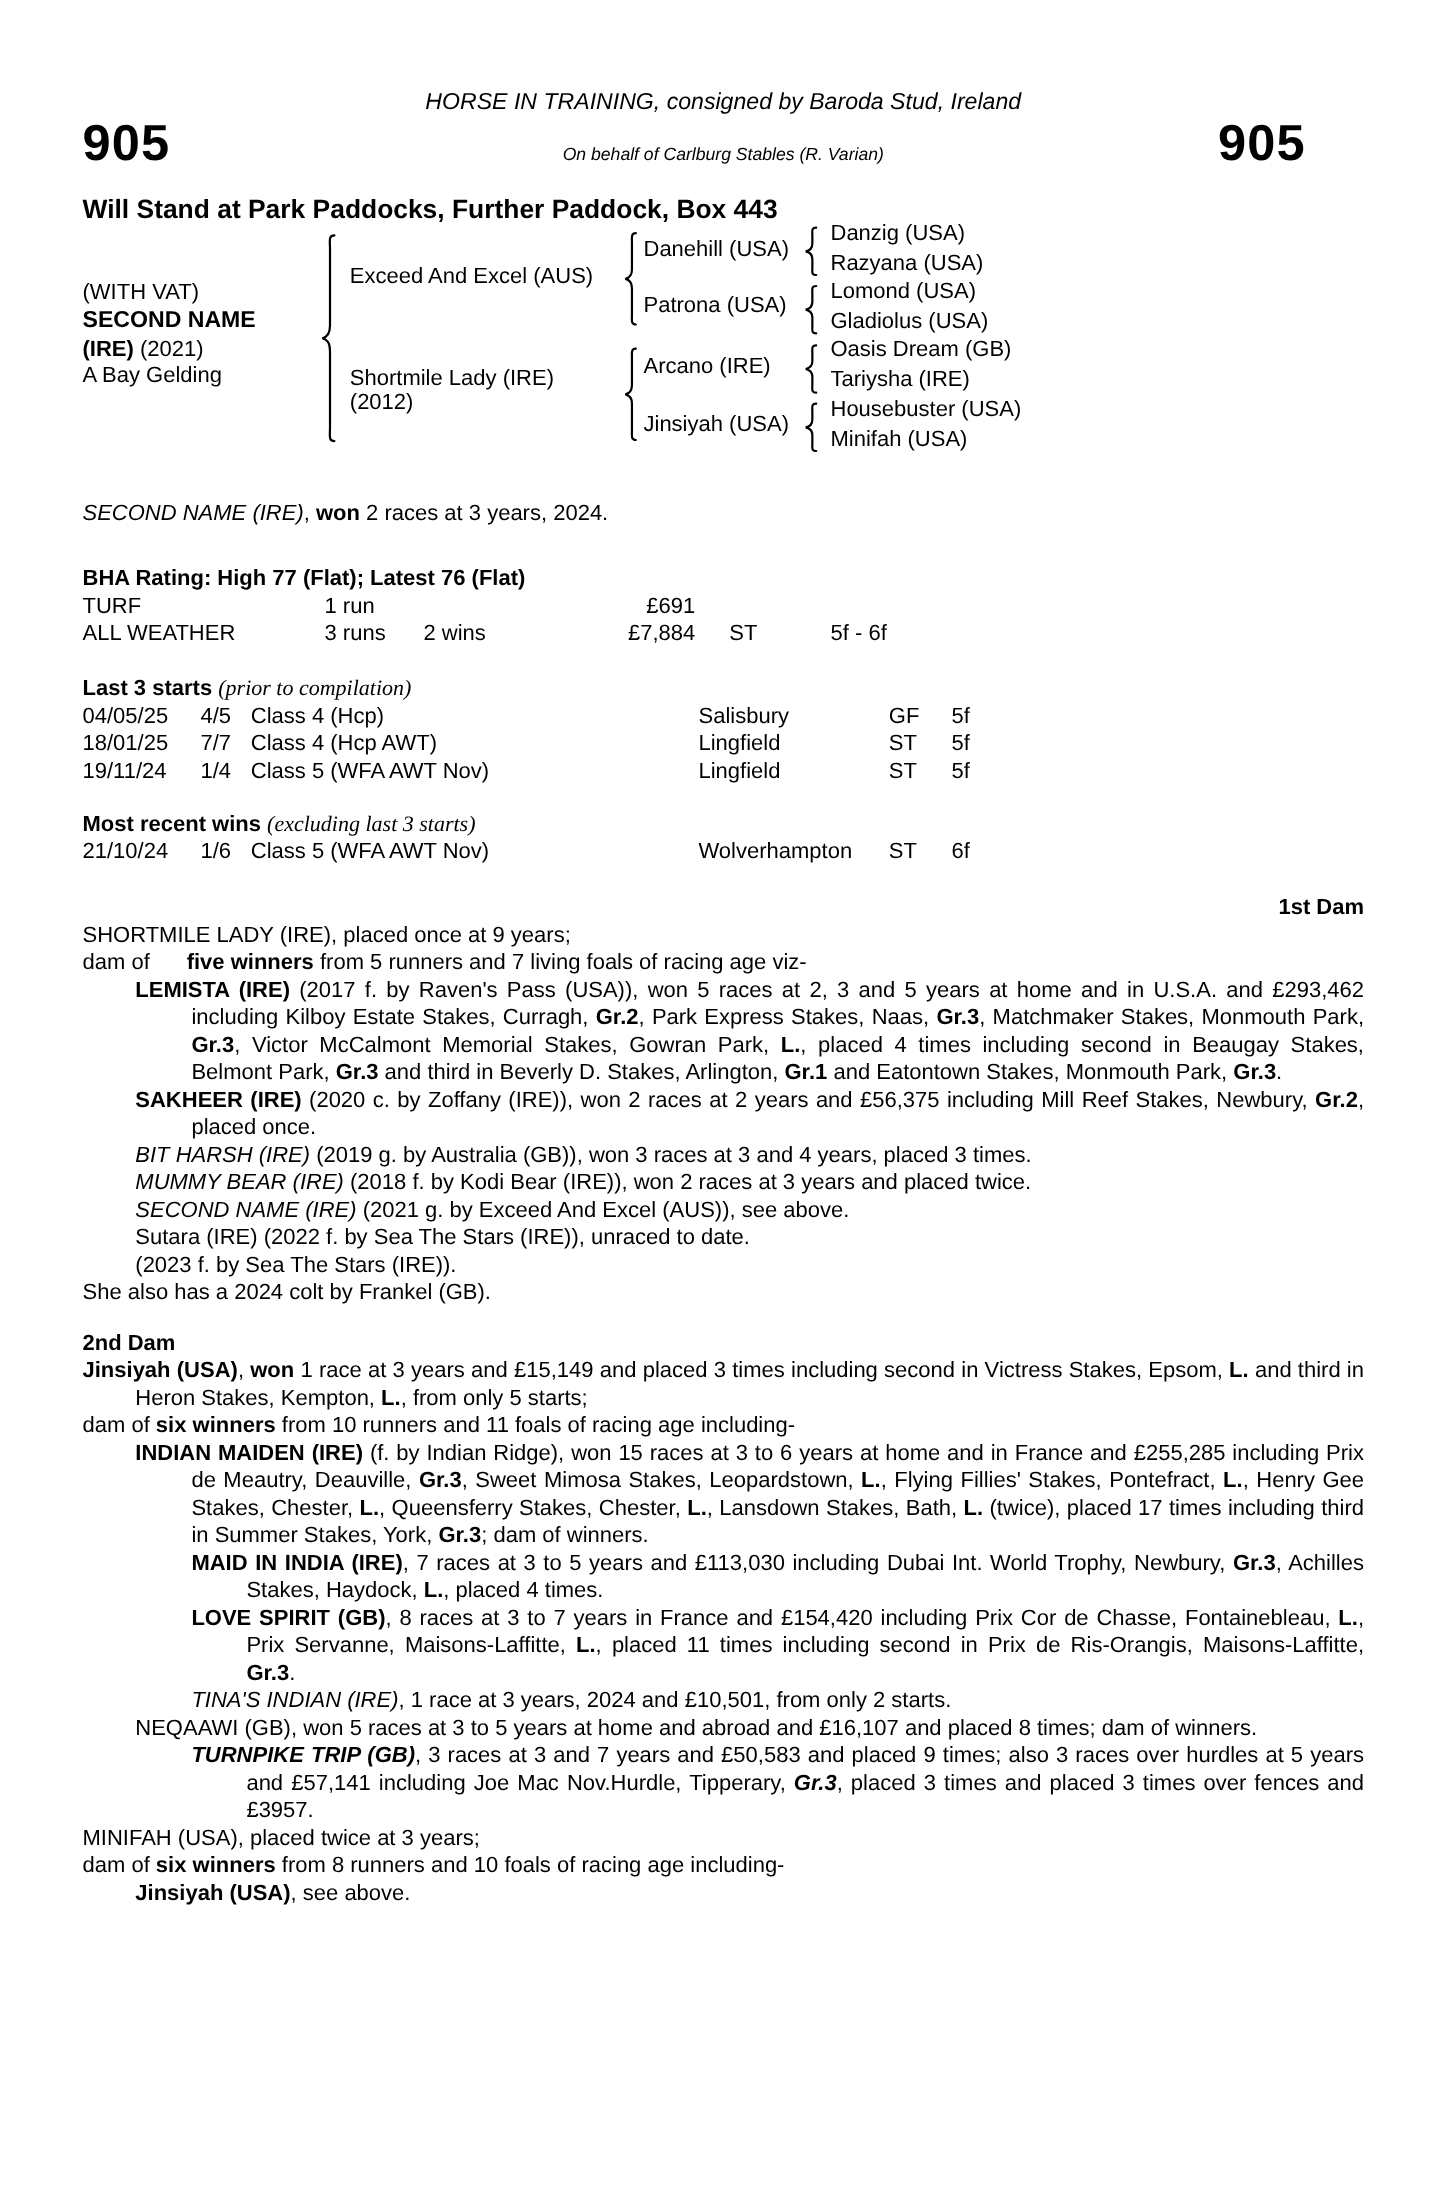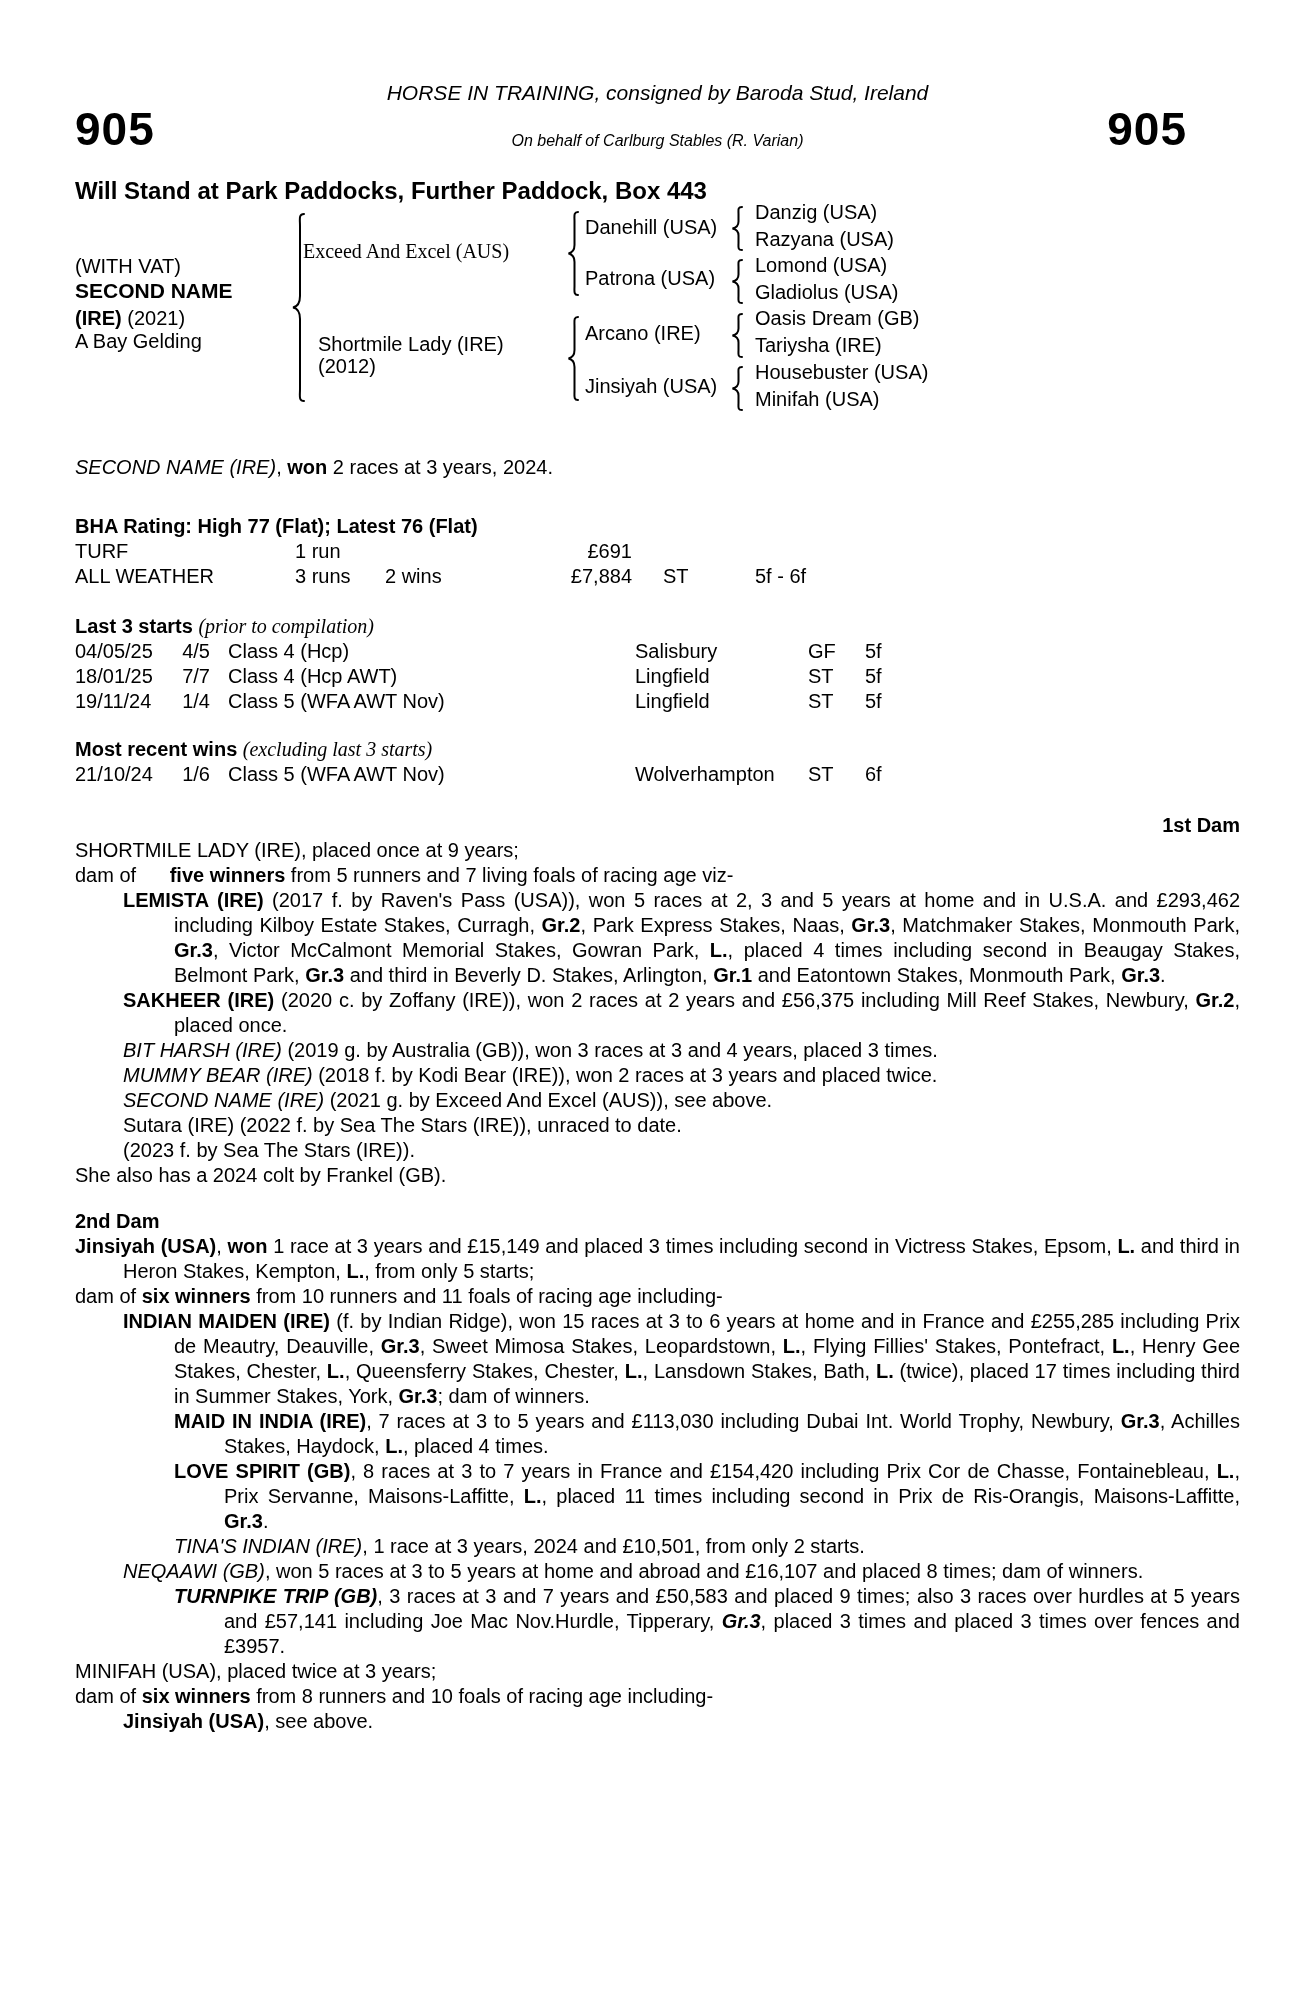--- a/index.html
+++ b/index.html
@@ -53,21 +53,21 @@
 
     <div class="pl" style="left:0; top:54px;">(WITH VAT)</div>
     <div class="pl bold" style="left:0; top:78px; font-size:21px;">SECOND NAME</div>
     <div class="pl" style="left:0; top:106px;"><span style="font-weight: 700;">(IRE)</span><span> (2021)</span></div>
     <div class="pl" style="left:0; top:129px;">A Bay Gelding</div>
 
     <svg style="left:213px; top:12px;" width="22" height="191" viewBox="0 0 22 191">
       <path d="M16 2 C10.5 2 12 7 12 14 L12 84 C12 90 10 94.5 5 95.5 C10 96.5 12 101 12 107 L12 177 C12 184 10.5 189 16 189" fill="none" stroke="#000" stroke-width="2" stroke-linecap="round"></path>
     </svg>
 
-    <div class="pl" style="left:228px; top:39px;font-family:Liberation Serif, serif;">Exceed And Excel (AUS)</div>
+    <div class="pl" style="left:243px; top:39px;">Exceed And Excel (AUS)</div>
     <div class="pl" style="left:243px; top:132px;">Shortmile Lady (IRE)</div>
     <div class="pl" style="left:243px; top:154px;">(2012)</div>
 
     <svg style="left:488px; top:10px;" width="20" height="87" viewBox="0 0 20 87">
       <path d="M15 2 C10.5 2 11.5 6 11.5 11 L11.5 35 C11.5 39.5 10 42.5 5.5 43.5 C10 44.5 11.5 47.5 11.5 52 L11.5 76 C11.5 81 10.5 85 15 85" fill="none" stroke="#000" stroke-width="2" stroke-linecap="round"></path>
     </svg>
     <svg style="left:488px; top:115px;" width="20" height="87" viewBox="0 0 20 87">
       <path d="M15 2 C10.5 2 11.5 6 11.5 11 L11.5 35 C11.5 39.5 10 42.5 5.5 43.5 C10 44.5 11.5 47.5 11.5 52 L11.5 76 C11.5 81 10.5 85 15 85" fill="none" stroke="#000" stroke-width="2" stroke-linecap="round"></path>
     </svg>
 
@@ -175,21 +175,21 @@
     <div class="j prog1"><span>(2023 f. by Sea The Stars (IRE)).</span></div>
     <div>She also has a 2024 colt by Frankel (GB).</div>
 
     <div class="sec-head mt-dam2">2nd Dam</div>
     <div class="j lead"><span style="font-weight: 700;">Jinsiyah (USA)</span><span>, </span><span style="font-weight: 700;">won</span><span> 1 race at 3 years and £15,149 and placed 3 times including second in Victress Stakes, Epsom, </span><span style="font-weight: 700;">L.</span><span> and third in Heron Stakes, Kempton, </span><span style="font-weight: 700;">L.</span><span>, from only 5 starts;</span></div>
     <div><span>dam of </span><span style="font-weight: 700;">six winners</span><span> from 10 runners and 11 foals of racing age including-</span></div>
     <div class="j prog1"><span style="font-weight: 700;">INDIAN MAIDEN (IRE)</span><span> (f. by Indian Ridge), won 15 races at 3 to 6 years at home and in France and £255,285 including Prix de Meautry, Deauville, </span><span style="font-weight: 700;">Gr.3</span><span>, Sweet Mimosa Stakes, Leopardstown, </span><span style="font-weight: 700;">L.</span><span>, Flying Fillies' Stakes, Pontefract, </span><span style="font-weight: 700;">L.</span><span>, Henry Gee Stakes, Chester, </span><span style="font-weight: 700;">L.</span><span>, Queensferry Stakes, Chester, </span><span style="font-weight: 700;">L.</span><span>, Lansdown Stakes, Bath, </span><span style="font-weight: 700;">L.</span><span> (twice), placed 17 times including third in Summer Stakes, York, </span><span style="font-weight: 700;">Gr.3</span><span>; dam of winners.</span></div>
     <div class="j prog2"><span style="font-weight: 700;">MAID IN INDIA (IRE)</span><span>, 7 races at 3 to 5 years and £113,030 including Dubai Int. World Trophy, Newbury, </span><span style="font-weight: 700;">Gr.3</span><span>, Achilles Stakes, Haydock, </span><span style="font-weight: 700;">L.</span><span>, placed 4 times.</span></div>
     <div class="j prog2"><span style="font-weight: 700;">LOVE SPIRIT (GB)</span><span>, 8 races at 3 to 7 years in France and £154,420 including Prix Cor de Chasse, Fontainebleau, </span><span style="font-weight: 700;">L.</span><span>, Prix Servanne, Maisons-Laffitte, </span><span style="font-weight: 700;">L.</span><span>, placed 11 times including second in Prix de Ris-Orangis, Maisons-Laffitte, </span><span style="font-weight: 700;">Gr.3</span><span>.</span></div>
     <div class="j prog2"><span style="font-style: italic;">TINA'S INDIAN (IRE)</span><span>, 1 race at 3 years, 2024 and £10,501, from only 2 starts.</span></div>
-    <div class="j prog1"><span style="font-style: italic; margin-top: 45px;">NEQAAWI (GB)</span><span>, won 5 races at 3 to 5 years at home and abroad and £16,107 and placed 8 times; dam of winners.</span></div>
+    <div class="j prog1"><span style=" margin-top: 45px;">NEQAAWI (GB)</span><span>, won 5 races at 3 to 5 years at home and abroad and £16,107 and placed 8 times; dam of winners.</span></div>
     <div class="j prog2"><span style="font-weight: 700; font-style: italic;">TURNPIKE TRIP (GB)</span><span>, 3 races at 3 and 7 years and £50,583 and placed 9 times; also 3 races over hurdles at 5 years and £57,141 including Joe Mac Nov.Hurdle, Tipperary, </span><span style="font-weight: 700; font-style: italic;">Gr.3</span><span>, placed 3 times and placed 3 times over fences and £3957.</span></div>
 
     <div>MINIFAH (USA), placed twice at 3 years;</div>
     <div><span>dam of </span><span style="font-weight: 700;">six winners</span><span> from 8 runners and 10 foals of racing age including-</span></div>
     <div class="j prog1"><span style="font-weight: 700;">Jinsiyah (USA)</span><span>, see above.</span></div>
 
   </div>
 </div>
 
 </body></html>

